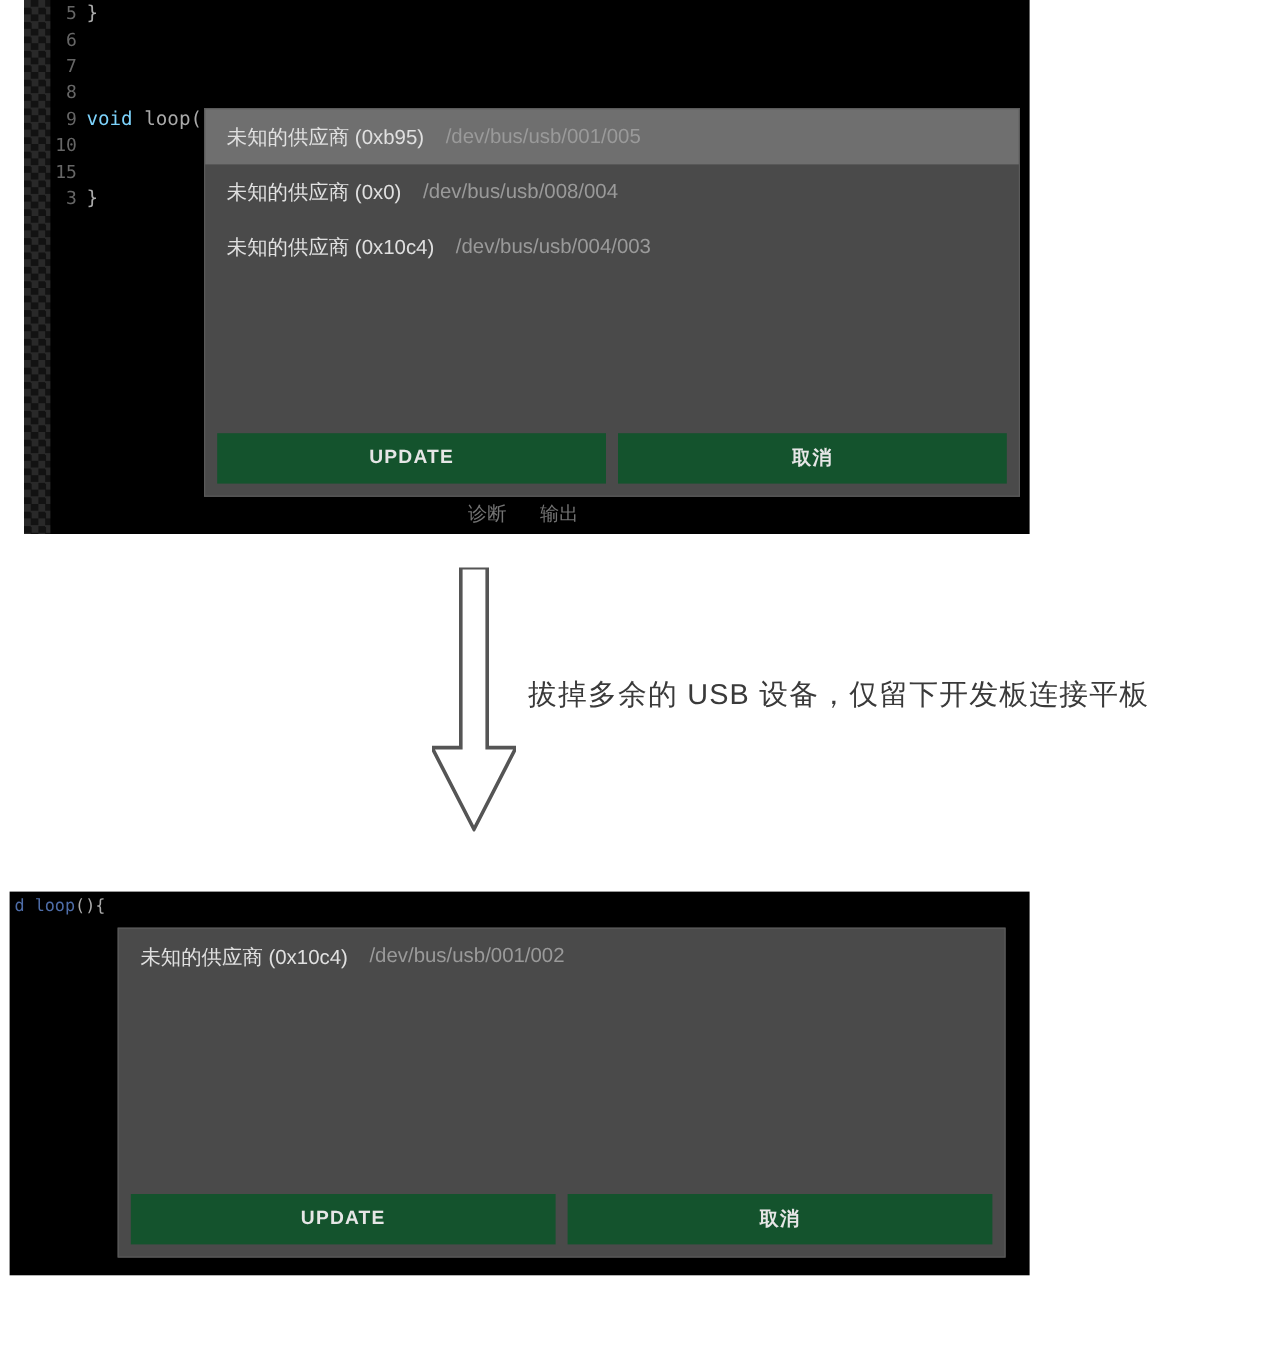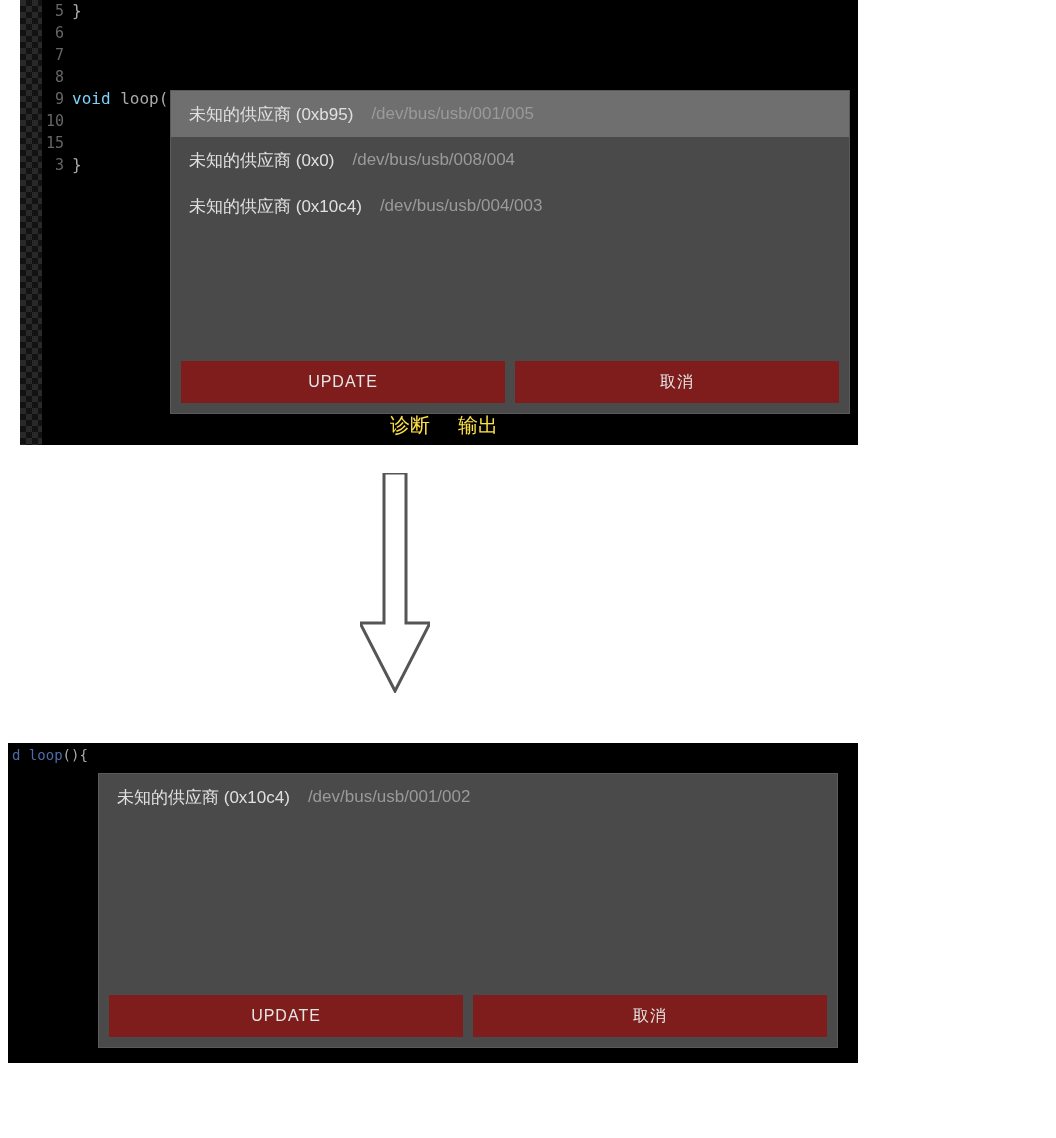--- a/index.html
+++ b/index.html
@@ -101,38 +101,39 @@
 
   .dlg-buttons {
     position: absolute;
     left: 10px; right: 10px; bottom: 10px;
     display: flex;
     gap: 10px;
   }
   .dlg-btn {
     flex: 1;
     height: 42px;
-    background: #7f1d1d;
+    background: #14532d;
     color: #e6e6e6;
     display: flex;
     align-items: center;
     justify-content: center;
     font-size: 16px;
     letter-spacing: 1px;
     filter: blur(.3px);
+    font-weight: bold;
   }
 
   .bottom-tabs {
     position: absolute;
     left: 370px;
     bottom: 6px;
     display: flex;
     gap: 28px;
-    color: #fde047;
-    font-size: 20px;
+    color: #737373;
+    font-size: 16px;
     filter: blur(.4px);
   }
 
   
   .arrow-block {
     margin-top: 28px;
     width: 1056px;
     display: flex;
     align-items: flex-start;
     position: relative;
@@ -228,20 +229,21 @@
     <div class="bottom-tabs">
       <span>诊断</span>
       <span>输出</span>
     </div>
   </div>
 
   <div class="arrow-block">
     <svg class="arrow-svg" viewBox="0 0 70 220">
       <path d="M24 0 H46 V150 H70 L35 218 L0 150 H24 Z" fill="#fff" stroke="#555" stroke-width="3" stroke-linejoin="miter"></path>
     </svg>
+    <div class="arrow-caption">拔掉多余的 USB 设备，仅留下开发板连接平板</div>
   </div>
 
   <div class="shot shot2">
     <div class="code-frag"><span>d loop</span><span class="plain">(){</span></div>
 
     <div class="dialog">
       <div class="dlg-list">
         <div class="dlg-item">
           <span class="vendor">未知的供应商 (0x10c4)</span>
           <span class="path">/dev/bus/usb/001/002</span>

